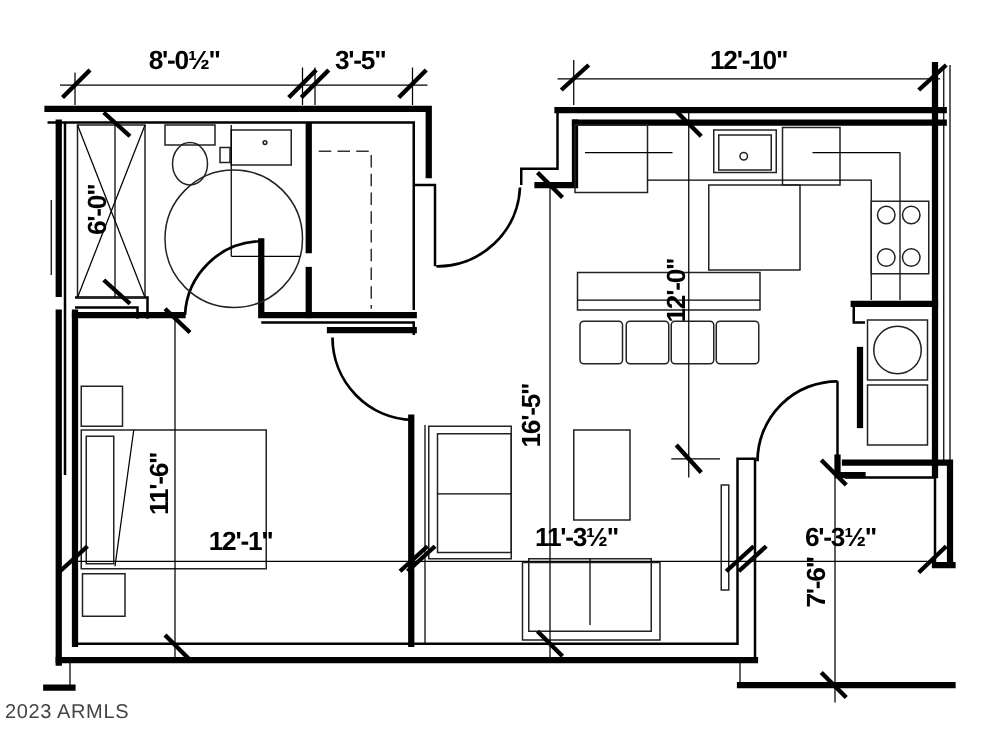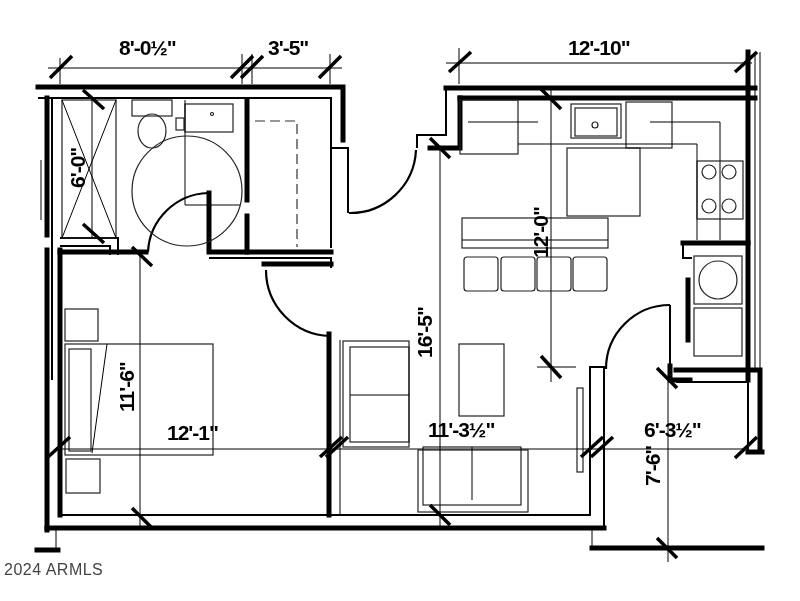--- a/index.html
+++ b/index.html
@@ -208,13 +208,13 @@
     <text class="dim" transform="translate(548,258) rotate(-90)">12'-0"</text>
     <text class="dim" transform="translate(432,358) rotate(-90)">16'-5"</text>
     <text class="dim" transform="translate(134,412) rotate(-90)">11'-6"</text>
     <text class="dim" x="167" y="440">12'-1"</text>
     <text class="dim" x="428" y="437">11'-3½"</text>
     <text class="dim" x="644" y="437">6'-3½"</text>
     <text class="dim" transform="translate(660,486) rotate(-90)">7'-6"</text>
   </g>
 </svg>
 
-<div class="copyright">2024 ARMLS</div>
+<div class="copyright">2023 ARMLS</div>
 
 </body></html>

